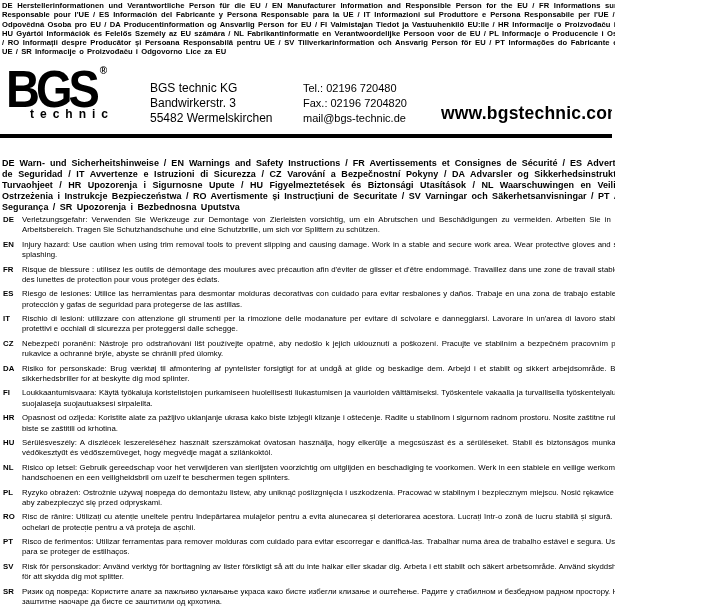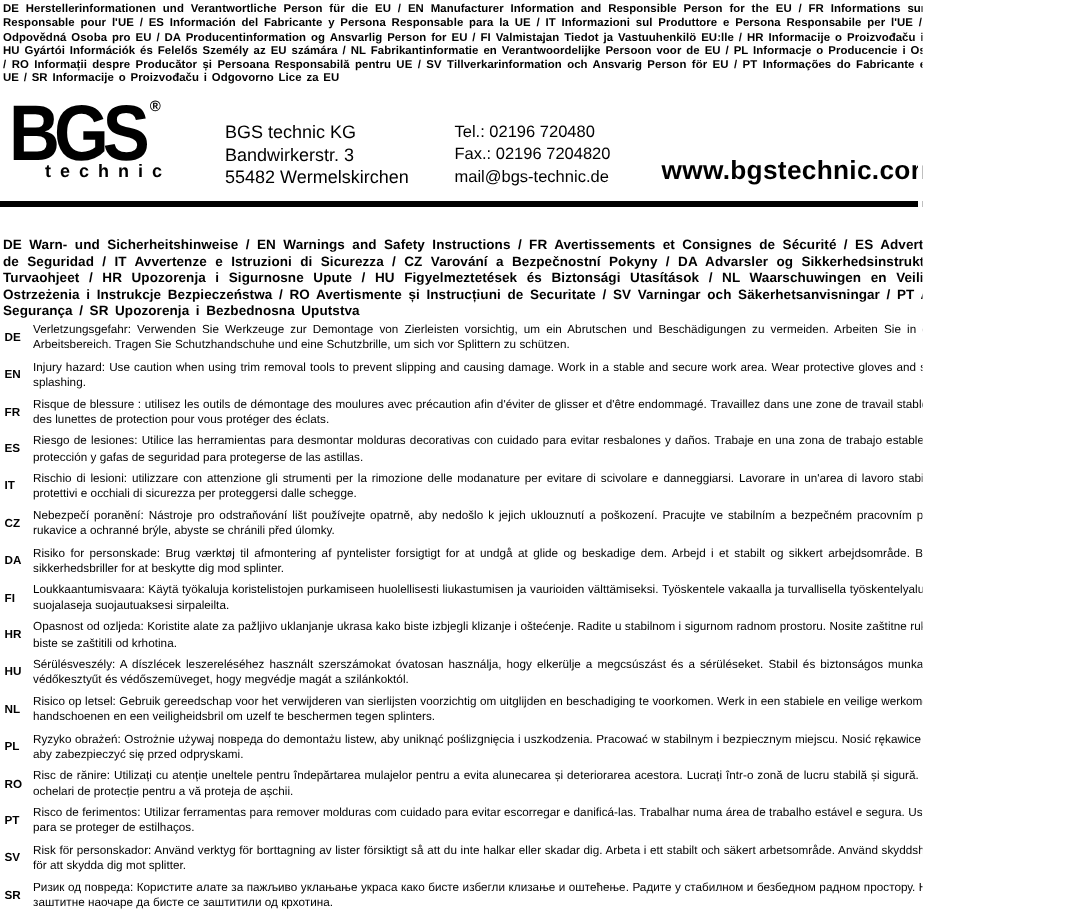--- a/index.html
+++ b/index.html
@@ -30,21 +30,21 @@
   .warning-triangle {
     position:absolute; left:612px; top:63px; width:104px; height:82px;
     background:#ffffff; z-index:2;
   }
   .warn-header {
     position:absolute; top:146px; left:2px; width:716px;
     font-size:9px; font-weight:bold; line-height:11px;
     text-align:justify; word-spacing:1.8px; letter-spacing:0.05px;margin-top:12px;
   }
   .warnings { position:absolute; top:215px; left:3px; width:715px; }
-  .warning-item { display:flex; margin-bottom:4.2px;align-items:center; }
+  .warning-item { display:flex; margin-bottom:4.2px; }
   .warning-code {
     flex:0 0 19px; font-size:7.8px; font-weight:bold; line-height:10.3px;
   }
   .warning-text {
     flex:1; font-size:7.8px; line-height:10.3px; text-align:justify; letter-spacing:0.02px;
   }
 </style>
 </head>
 <body>
 

